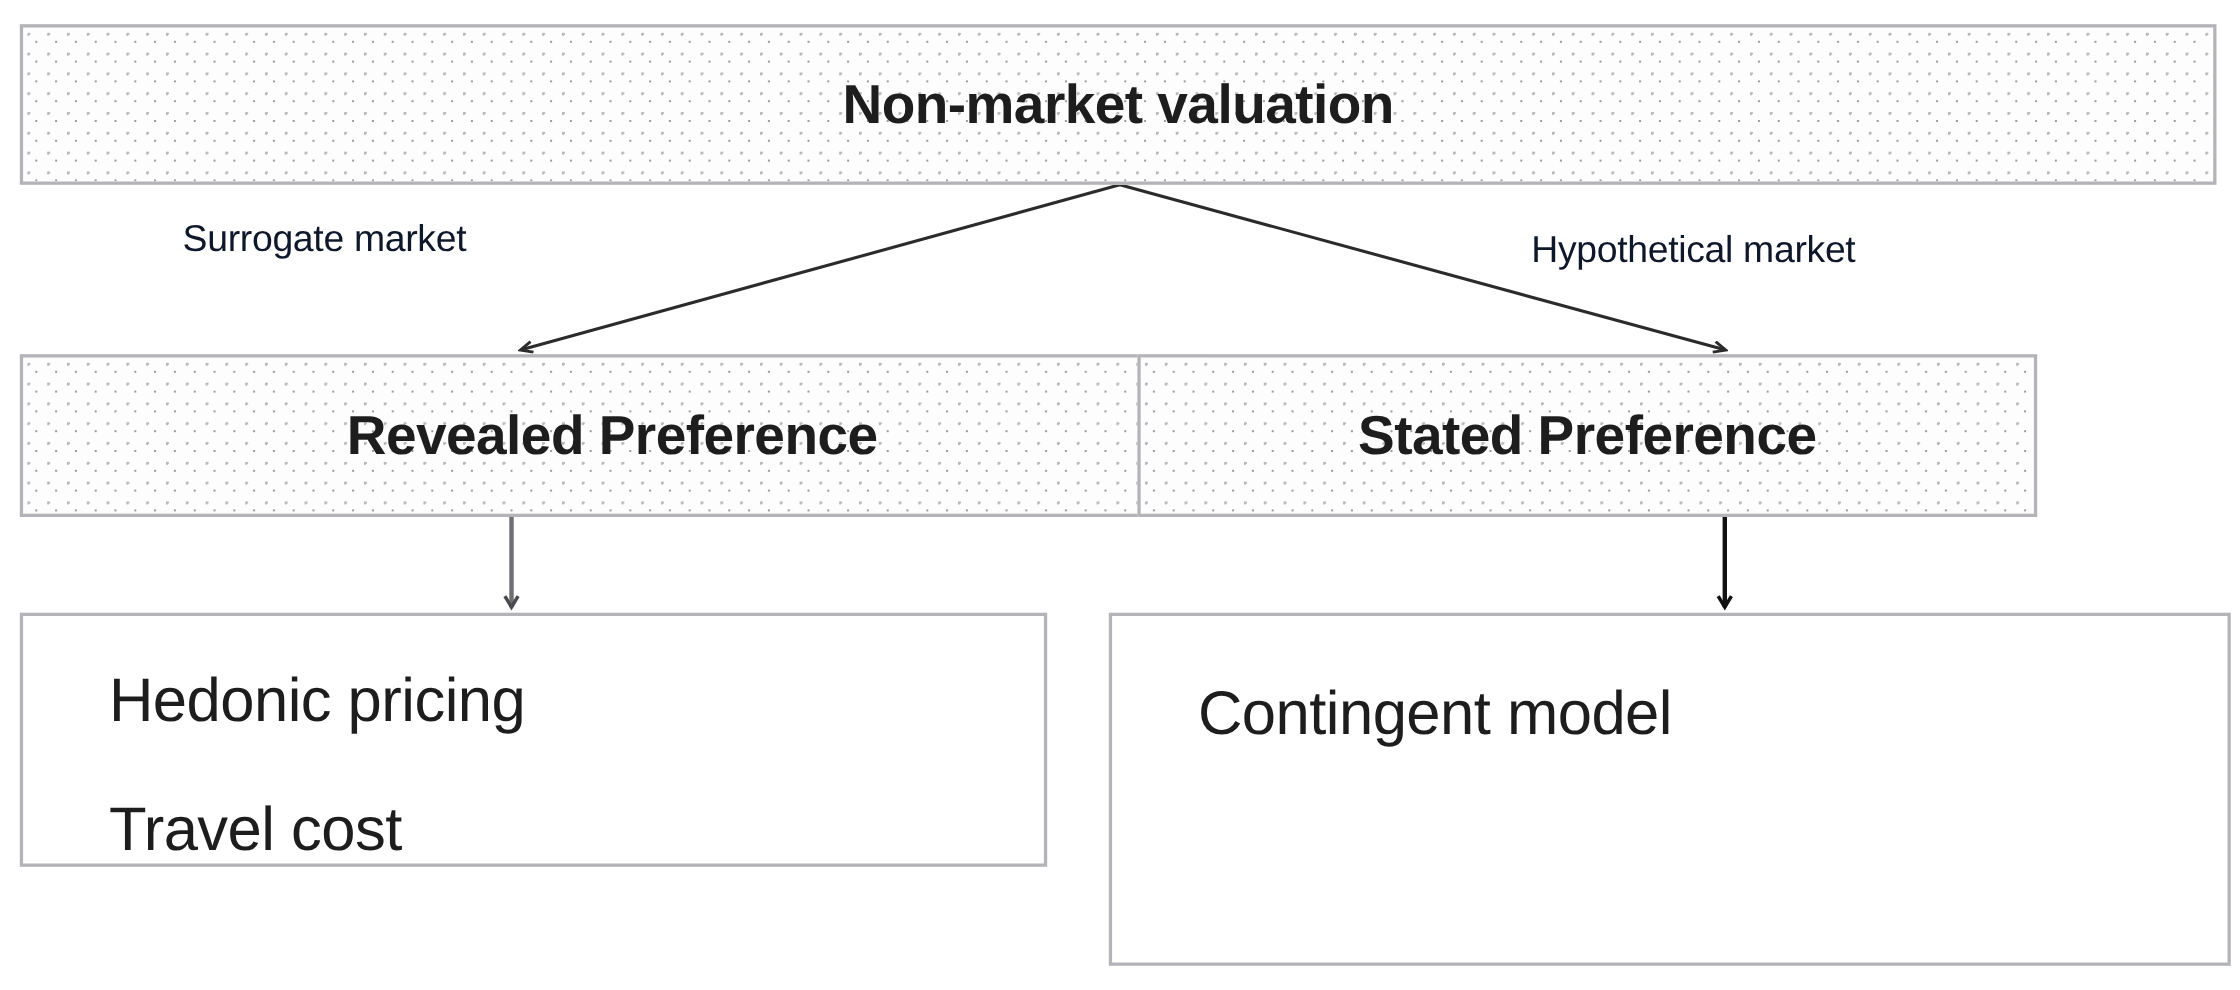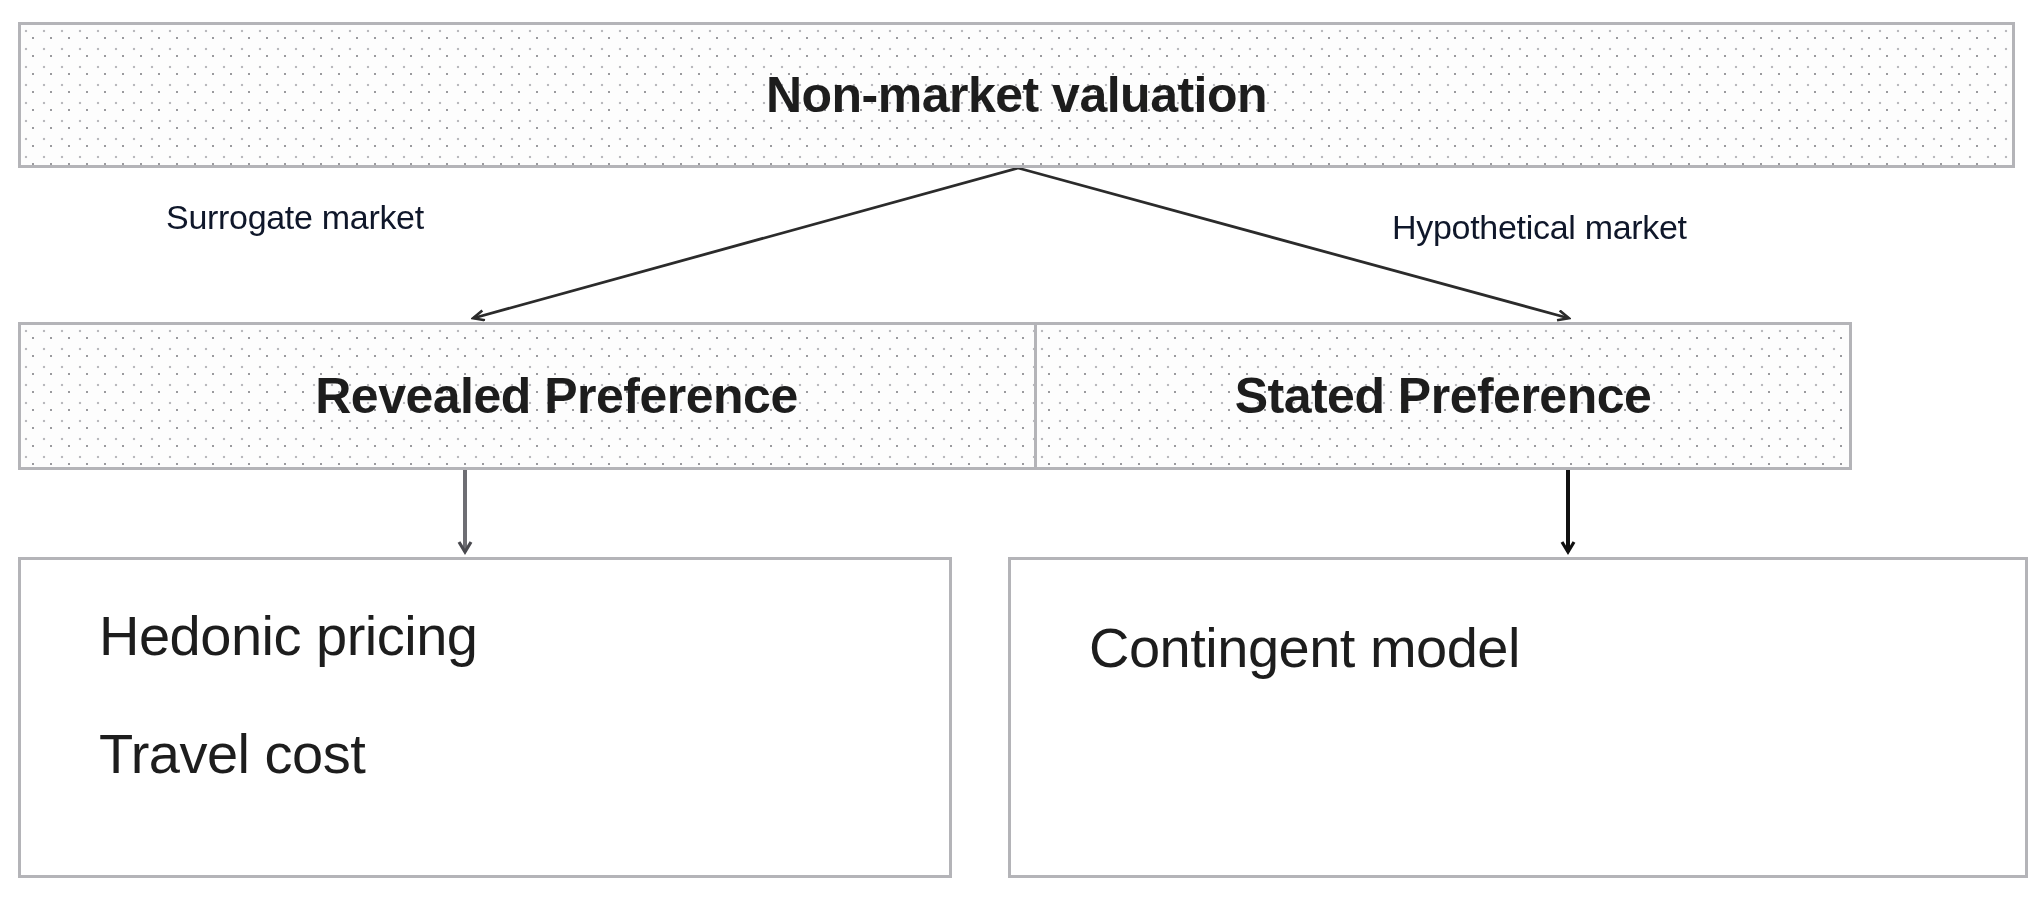--- a/index.html
+++ b/index.html
@@ -56,21 +56,21 @@
   }
   #node-stated {
     left: 1034px; top: 322px;
     width: 818px;  height: 148px; text-align: center;
   }
   #node-revealed .node-label,
   #node-stated .node-label { font-size: 50px; }
 
   #node-rp-methods {
     left: 18px;  top: 557px;
-    width: 934px; height: 321px;
+    width: 934px; height: 231px;
     display: block;
     padding: 48px 0 0 78px;
   }
   #node-sp-methods {
     left: 1008px; top: 557px;
     width: 1020px; height: 321px;
     display: block;
     padding: 60px 0 0 78px;
   }
   .method-line {

